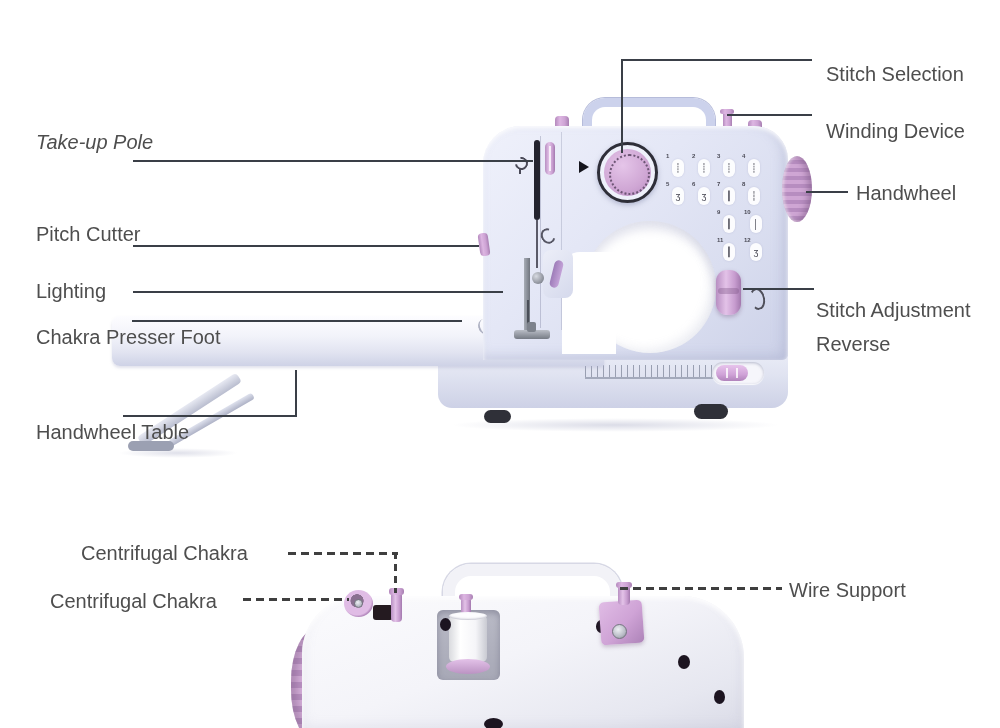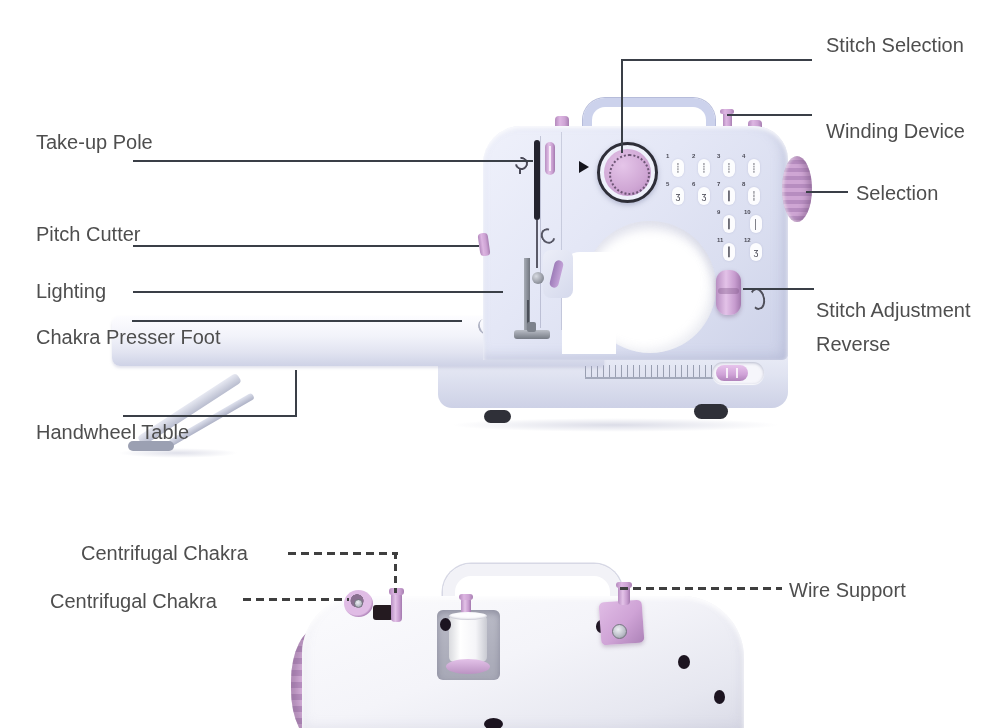--- a/index.html
+++ b/index.html
@@ -150,44 +150,44 @@
     </div>
 
   <div class="abs" style="left:782px;top:156px;width:30px;height:66px;border-radius:50%;
               background:repeating-linear-gradient(180deg,#cfa6d4 0 4px,#b78dc0 4px 8px);
               box-shadow:inset -4px 0 6px rgba(110,75,120,.45), inset 2px 0 3px rgba(255,255,255,.5);"></div>
 
   <div class="abs pinkpill" style="left:716px;top:270px;width:25px;height:45px;border-radius:11px;box-shadow:0 2px 4px rgba(120,90,130,.4);"></div>
   <div class="abs" style="left:718px;top:288px;width:21px;height:6px;background:rgba(120,80,130,.35);border-radius:3px;"></div>
   <div class="abs" style="left:750px;top:288px;width:11px;height:18px;border:2px solid #4f4f5a;border-radius:50%;border-left-color:transparent;transform:rotate(-12deg);"></div>
 
-  <div class="lbl" style="left:36px;top:129px;">Take-up Pole</div>
+  <div class="lbl" style="left:36px;top:129px;font-style:italic;">Take-up Pole</div>
   <div class="ln hln" style="left:133px;top:160px;width:400px;"></div>
 
   <div class="lbl" style="left:36px;top:221px;">Pitch Cutter</div>
   <div class="ln hln" style="left:133px;top:245px;width:346px;"></div>
 
   <div class="lbl" style="left:36px;top:278px;">Lighting</div>
   <div class="ln hln" style="left:133px;top:291px;width:370px;"></div>
 
   <div class="lbl" style="left:36px;top:324px;">Chakra Presser Foot</div>
   <div class="ln hln" style="left:132px;top:320px;width:330px;"></div>
 
   <div class="lbl" style="left:36px;top:419px;">Handwheel Table</div>
   <div class="ln hln" style="left:123px;top:415px;width:174px;"></div>
   <div class="ln vln" style="left:295px;top:370px;height:47px;"></div>
 
-  <div class="lbl" style="left:826px;top:32px;">Stitch Selection</div>
+  <div class="lbl" style="left:826px;top:61px;">Stitch Selection</div>
   <div class="ln hln" style="left:621px;top:59px;width:191px;"></div>
   <div class="ln vln" style="left:621px;top:59px;height:94px;"></div>
 
   <div class="lbl" style="left:826px;top:118px;">Winding Device</div>
   <div class="ln hln" style="left:727px;top:114px;width:85px;"></div>
 
-  <div class="lbl" style="left:856px;top:180px;">Selection</div>
+  <div class="lbl" style="left:856px;top:180px;">Handwheel</div>
   <div class="ln hln" style="left:806px;top:191px;width:42px;"></div>
 
   <div class="lbl" style="left:816px;top:293px;white-space:normal;width:185px;line-height:34px;">Stitch Adjustment Reverse</div>
   <div class="ln hln" style="left:743px;top:288px;width:71px;"></div>
 
   <div class="abs" style="left:0;top:500px;width:1000px;height:228px;overflow:hidden;">
 
     <div class="abs" style="left:443px;top:64px;width:155px;height:46px;border:12px solid #f2f2f7;border-bottom:none;border-radius:28px 28px 0 0;box-shadow:0 0 0 1.5px #d7d8e5;"></div>
 
     <div class="abs" style="left:291px;top:128px;width:54px;height:115px;border-radius:50% / 46%;

